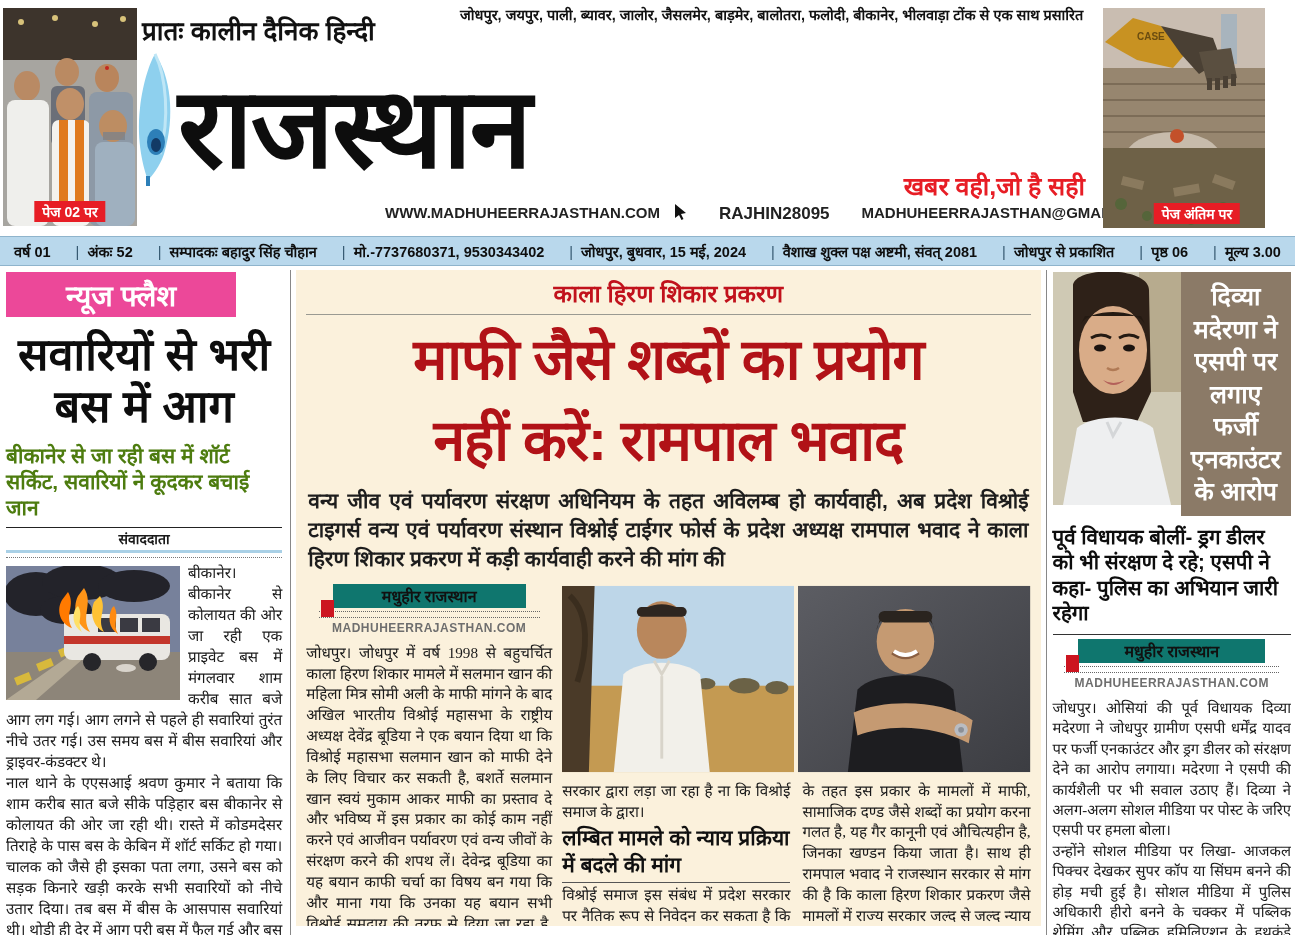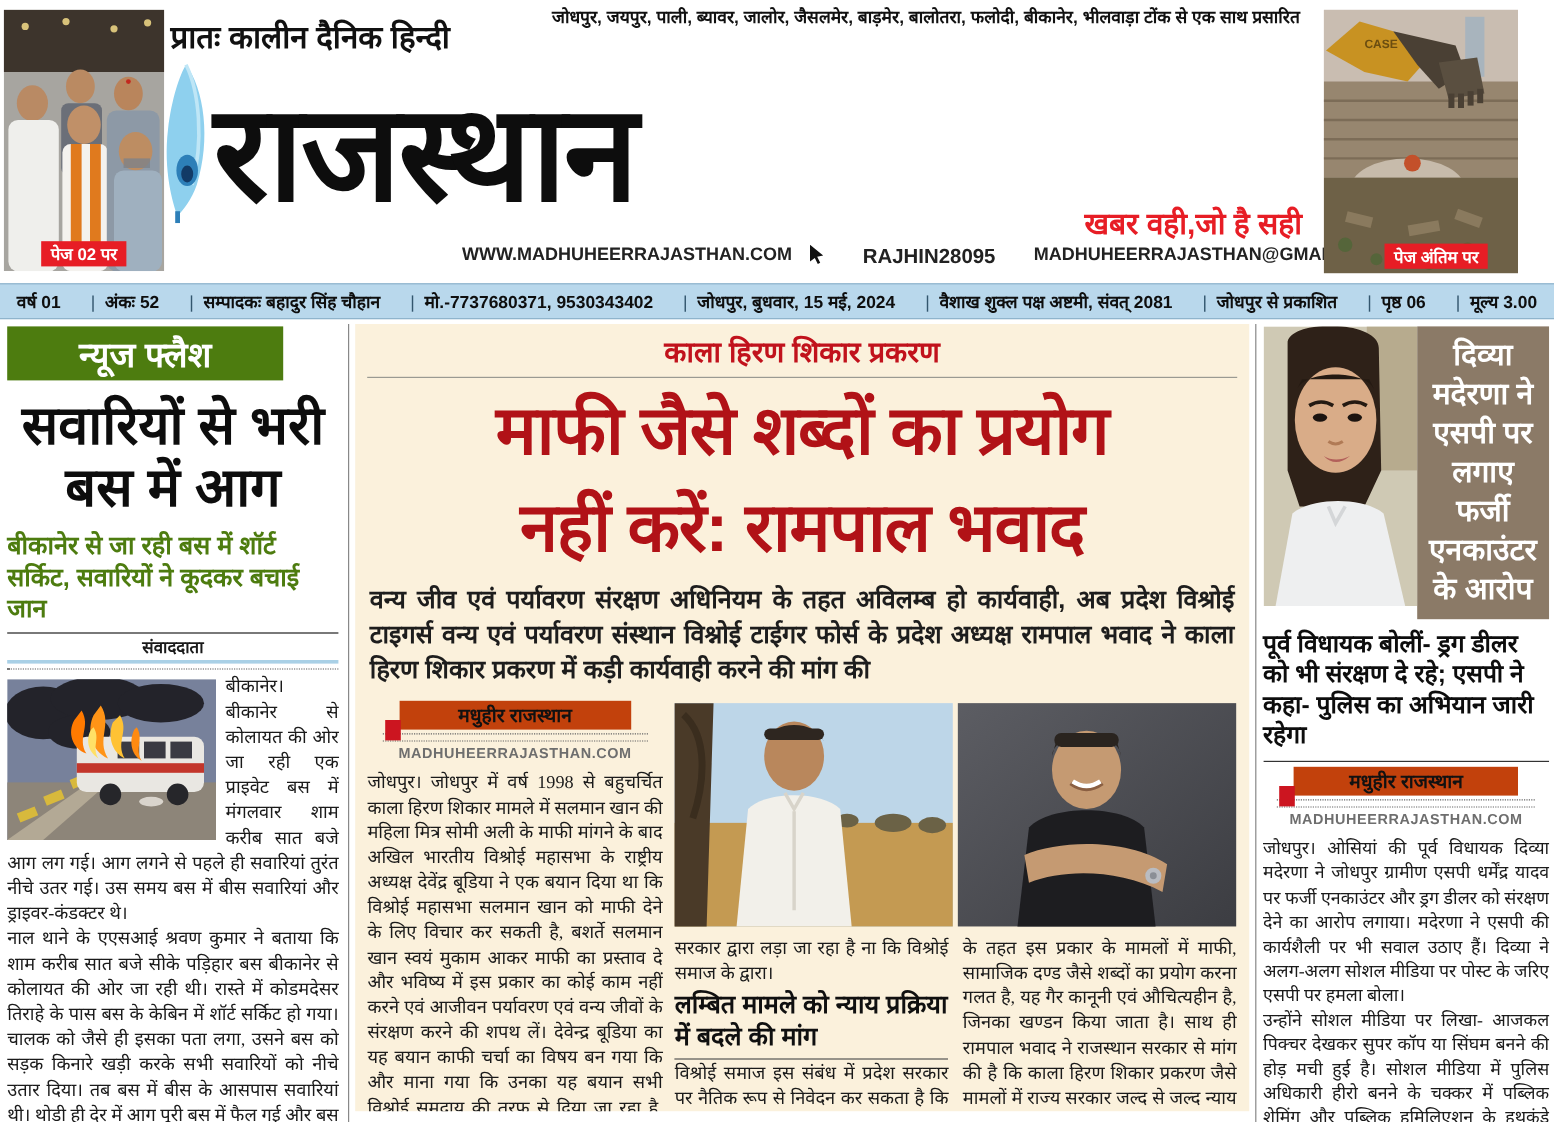--- a/index.html
+++ b/index.html
@@ -42,21 +42,21 @@
     display:flex; align-items:center; justify-content:space-between; padding:0 14px;
     font-family:"Liberation Sans",sans-serif; font-weight:bold; font-size:14.5px; color:#0e0e0e; white-space:nowrap;
   }
   .info-item + .info-item::before { content:"|\00a0\00a0"; color:#33566e; font-weight:normal; }
   
   .content { display:flex; height:671px; padding:4px 4px 0 4px; gap:5px; }
   .left-col { width:289px; border-right:1px solid #888; padding:2px 8px 0 2px; overflow:hidden; }
   .center-panel { width:749px; height:656px; background:#fbf1dc; padding:6px 10px; overflow:hidden; }
   .right-col { width:247px; border-left:1px solid #888; padding:2px 0 0 6px; overflow:hidden; }
   
-  .flash-banner { width:230px; height:45px; background:#4d7c0f; color:#fff; display:flex; align-items:center;
+  .flash-banner { width:230px; height:45px; background:#ec4899; color:#fff; display:flex; align-items:center;
     justify-content:center; font-family:"Liberation Sans",sans-serif; font-weight:bold; font-size:29px; }
   .flash-headline { text-align:center; font-family:"Liberation Sans",sans-serif; font-weight:800;
     font-size:45px; line-height:1.15; color:#0d0d0d; margin:12px 0 10px; }
   .flash-subhead { font-family:"Liberation Sans",sans-serif; font-weight:bold; font-size:21px;
     line-height:1.25; color:#4d7c0f; margin:4px 0 6px; }
   .byline-bar { border-top:1.5px solid #222; text-align:center; font-family:"Liberation Sans",sans-serif;
     font-weight:bold; font-size:14px; padding:1px 0 2px; border-bottom:3px solid #a9d0e6; }
   .dotted-rule { border-top:1px dotted #777; margin:4px 0 5px; }
   .flash-body { font-size:15.2px; line-height:1.38; text-align:justify; }
   .flash-body p { margin:0; }
@@ -73,21 +73,21 @@
   .right-wrap { flex:1; }
   .photos-row { display:flex; gap:4px; }
   .story-photo { width:50%; height:194px; }
   .cols-row { display:flex; gap:12px; margin-top:5px; }
   .col2, .col3 { flex:1; }
   .body-text { font-size:15.2px; line-height:1.37; text-align:justify; }
   .inner-subhead { font-family:"Liberation Sans",sans-serif; font-weight:800; font-size:21px; line-height:1.25;
     color:#101010; margin:3px 0 2px; padding-bottom:4px; border-bottom:1.5px solid #555; }
   
   .brand { position:relative; width:90%; margin:2px auto 8px; text-align:center; }
-  .brand-name { background:#c2410c; font-family:"Liberation Sans",sans-serif; font-weight:bold;
+  .brand-name { background:#0f766e; font-family:"Liberation Sans",sans-serif; font-weight:bold;
     font-size:16px; color:#111; padding:1px 0; margin:0 14px; }
   .brand-dots { border-top:1px dotted #666; border-bottom:1px dotted #666; height:7px; margin:3px 0 3px; }
   .red-sq { position:absolute; left:2px; top:16px; width:13px; height:17px; background:#cc1520; }
   .brand-site { font-family:"Liberation Sans",sans-serif; font-weight:bold; font-size:12px; color:#6e6e6e;
     letter-spacing:.5px; }
   
   .sp-top { display:flex; }
   .sp-photo { width:128px; height:233px; }
   .sp-headline-box { flex:1; background:#8b7a67; color:#fff; font-family:"Liberation Sans",sans-serif;
     font-weight:800; font-size:25px; line-height:1.3; text-align:center; padding:8px 4px; }

